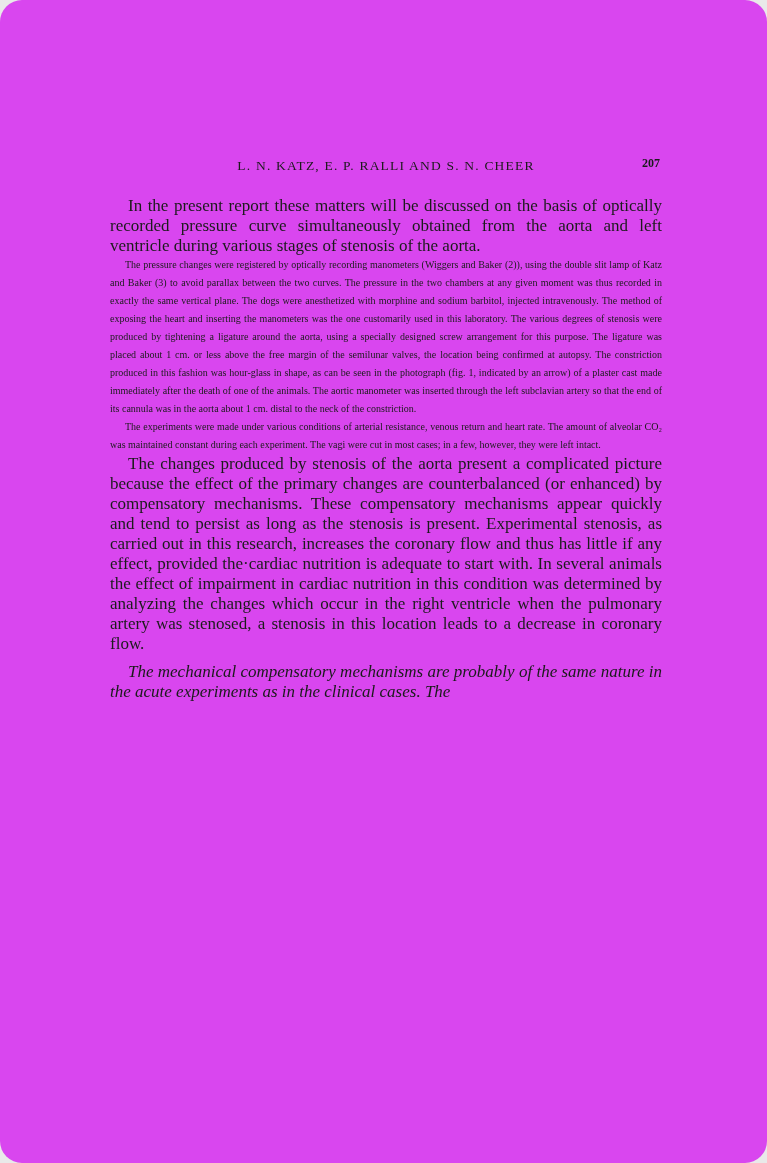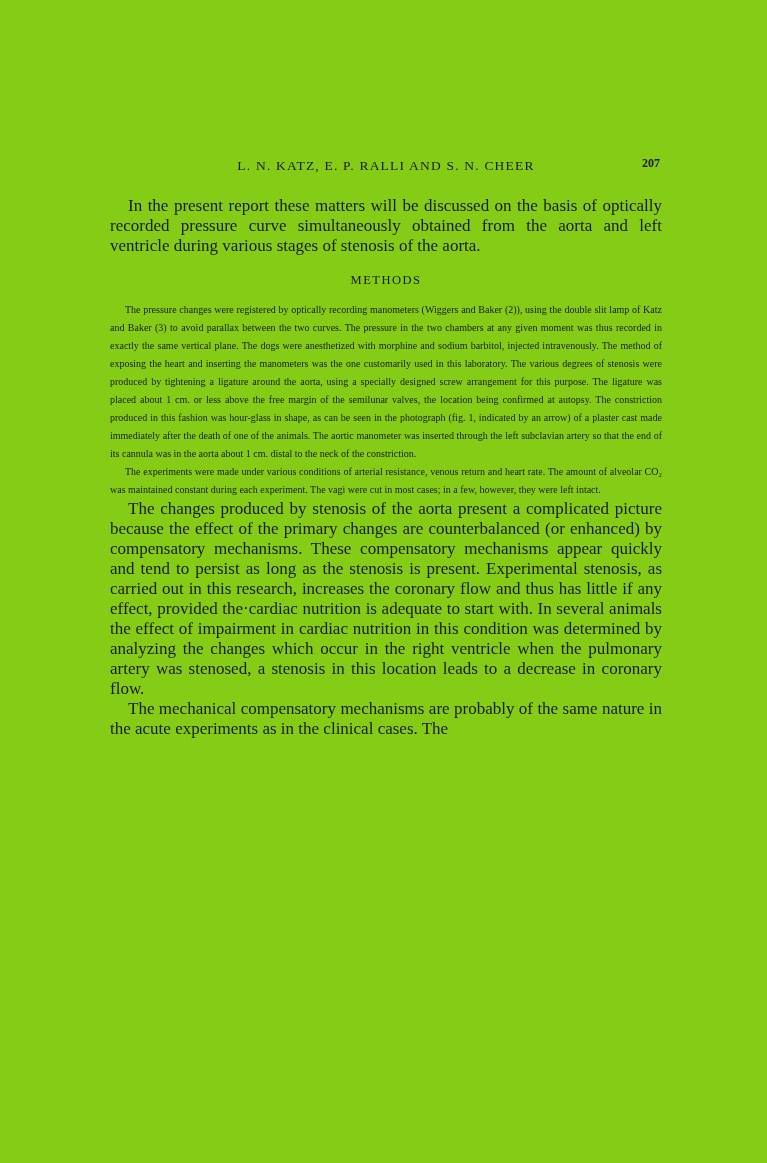--- a/index.html
+++ b/index.html
@@ -61,37 +61,37 @@
     margin: 17px 0 13px 0;
     text-align: center;
     font-size: 12.5px;
     font-weight: normal;
     letter-spacing: 1.5px;
   }
   h3.results-heading {
     margin-top: 19px;
   }
   .results-block p.lead + p.lead {
-    margin-top: 0;
+    margin-top: 8px;
+    font-style: italic;
   }
 </style>
 </head>
 <body>
 
-<div class="page" style="background: #84cc16; color: rgb(27, 27, 27);">
+<div class="page" style="background: #d946ef; color: rgb(27, 27, 27); border-radius: 22px;">
   <div class="content">
 
     <div class="running-head">
       <span class="authors">L. N. KATZ, E. P. RALLI AND S. N. CHEER</span>
       <span class="page-number">207</span>
     </div>
 
     <p class="para lead">In the present report these matters will be discussed on the basis of optically recorded pressure curve simultaneously obtained from the aorta and left ventricle during various stages of stenosis of the aorta.</p>
 
-    <h3 class="section-heading">METHODS</h3>
 
     <div class="methods-block">
       <p class="para small">The pressure changes were registered by optically recording manometers (Wiggers and Baker (2)), using the double slit lamp of Katz and Baker (3) to avoid parallax between the two curves.  The pressure in the two chambers at any given moment was thus recorded in exactly the same vertical plane.  The dogs were anesthetized with morphine and sodium barbitol, injected intravenously. The method of exposing the heart and inserting the manometers was the one customarily used in this laboratory.  The various degrees of stenosis were produced by tightening a ligature around the aorta, using a specially designed screw arrangement for this purpose.  The ligature was placed about 1 cm. or less above the free margin of the semilunar valves, the location being confirmed at autopsy. The constriction produced in this fashion was hour-glass in shape, as can be seen in the photograph (fig. 1, indicated by an arrow) of a plaster cast made immediately after the death of one of the animals.   The aortic manometer was inserted through the left subclavian artery so that the end of its cannula was in the aorta about 1 cm. distal to the neck of the constriction.</p>
       <p class="para small">The experiments were made under various conditions of arterial resistance, venous return and heart rate.   The amount of alveolar CO₂ was maintained constant during each experiment.   The vagi were cut in most cases; in a few, however, they were left intact.</p>
     </div>
 
 
     <div class="results-block">
       <p class="para lead">The changes produced by stenosis of the aorta present a complicated picture because the effect of the primary changes are counterbalanced (or enhanced) by compensatory mechanisms.  These compensatory mechanisms appear quickly and tend to persist as long as the stenosis is present.  Experimental stenosis, as carried out in this research, increases the coronary flow and thus has little if any effect, provided the·cardiac nutrition is adequate to start with.  In several animals the effect of impairment in cardiac nutrition in this condition was determined by analyzing the changes which occur in the right ventricle when the pulmonary artery was stenosed, a stenosis in this location leads to a decrease in coronary flow.</p>
       <p class="para lead">The mechanical compensatory mechanisms are probably of the same nature in the acute experiments as in the clinical cases.  The</p>

